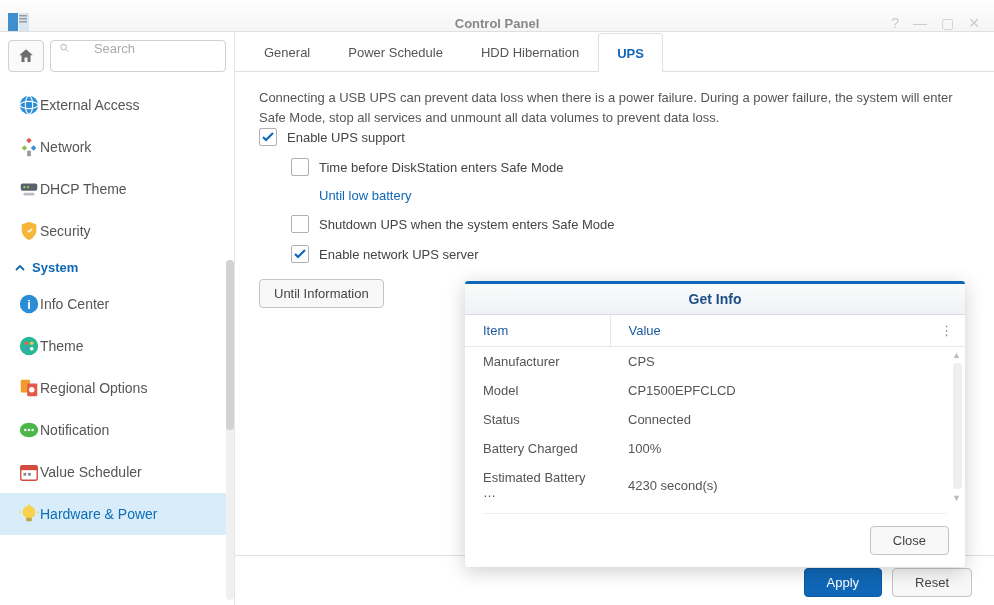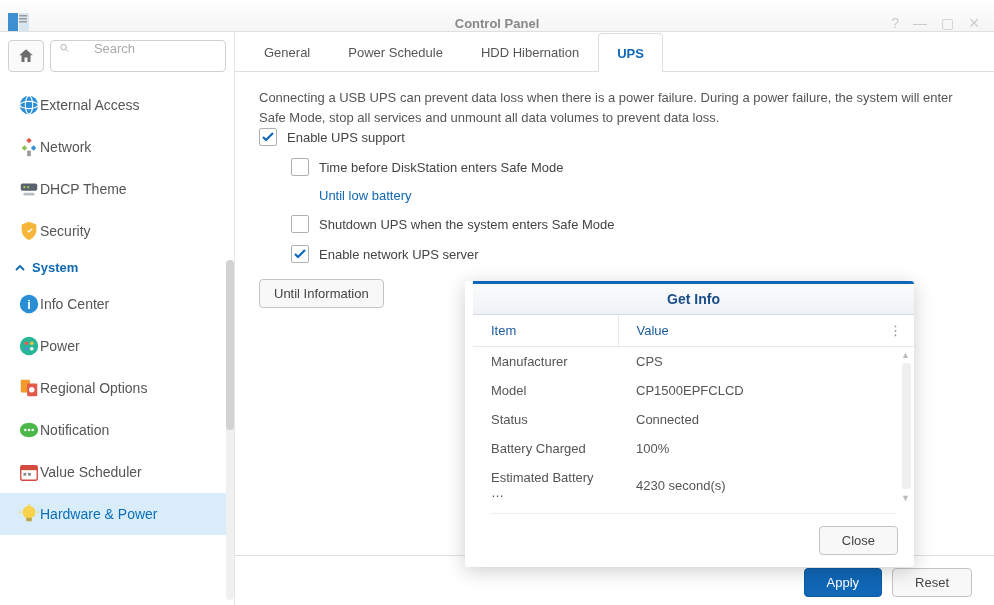--- a/index.html
+++ b/index.html
@@ -43,21 +43,21 @@
 .checkbox.checked svg { display: block; }
 .checkbox svg { display: none; }
 .link-text { color: #1067b7; margin-left: 60px; margin-bottom: 12px; cursor: pointer; }
 
 .dev-info-btn { border: 1px solid #c4c4c4; background: #f8f8f8; padding: 6px 14px; border-radius: 4px; color: #444; font-size: 13px; cursor: pointer; margin-top: 4px; }
 
 .footer { position: absolute; bottom: 0; left: 0; right: 0; border-top: 1px solid #e0e0e0; padding: 12px 22px; display: flex; justify-content: flex-end; gap: 10px; background: #fff; }
 .btn { padding: 6px 22px; border-radius: 4px; border: 1px solid #c4c4c4; background: #f8f8f8; color: #444; font-size: 13px; cursor: pointer; }
 .btn.primary { background: #1067b7; border-color: #0d5aa2; color: #fff; }
 
-.modal { position: absolute; left: 465px; top: 281px; width: 449px; background: #fff; box-shadow: 0 4px 20px rgba(0,0,0,0.2); border-radius: 3px; overflow: hidden; z-index: 10; padding-left: 8px; }
+.modal { position: absolute; left: 465px; top: 281px; width: 500px; background: #fff; box-shadow: 0 4px 20px rgba(0,0,0,0.2); border-radius: 3px; overflow: hidden; z-index: 10; }
 .modal-header { background: linear-gradient(to bottom, #fbfbfb, #eef2f6); border-top: 3px solid #1067b7; border-bottom: 1px solid #d8dce0; text-align: center; color: #1b4d86; font-weight: 600; font-size: 14px; padding: 7px 0; }
 .modal-body { padding: 0; }
 .modal-table { width: 100%; border-collapse: collapse; }
 .modal-table thead th { text-align: left; color: #1b5a9c; font-weight: 400; font-size: 13px; padding: 8px 18px; border-bottom: 1px solid #e8e8e8; }
 .modal-table thead th:first-child { border-right: 1px solid #e8e8e8; width: 145px; }
 .modal-table tbody td { padding: 7px 18px; color: #555; font-size: 13px; }
 .modal-table tbody td:first-child { width: 145px; }
 .modal-table tbody tr + tr td { }
 .modal-divider { border-top: 1px solid #eee; margin: 6px 18px 0 18px; }
 .modal-footer { display: flex; justify-content: flex-end; padding: 12px 16px; }
@@ -160,21 +160,21 @@
       <div class="sidebar-item">
         <span class="sidebar-icon">
             <svg width="22" height="22" viewBox="0 0 24 24">
               <circle cx="12" cy="12" r="10" fill="#28b796"></circle>
               <circle cx="9" cy="9" r="2" fill="#f25c54"></circle>
               <circle cx="15" cy="9" r="2" fill="#f6c445"></circle>
               <circle cx="9" cy="15" r="2" fill="#4a8fd8"></circle>
               <circle cx="15" cy="15" r="2" fill="#fff"></circle>
             </svg>
           </span>
-        <span>Power</span>
+        <span>Theme</span>
       </div>
       <div class="sidebar-item">
         <span class="sidebar-icon">
             <svg width="22" height="22" viewBox="0 0 24 24">
               <rect x="3" y="3" width="10" height="14" rx="1" fill="#f29a2e"></rect>
               <rect x="10" y="7" width="11" height="14" rx="1" fill="#e25a4a"></rect>
               <circle cx="15" cy="14" r="3" fill="#fff"></circle>
             </svg>
           </span>
         <span>Regional Options</span>

